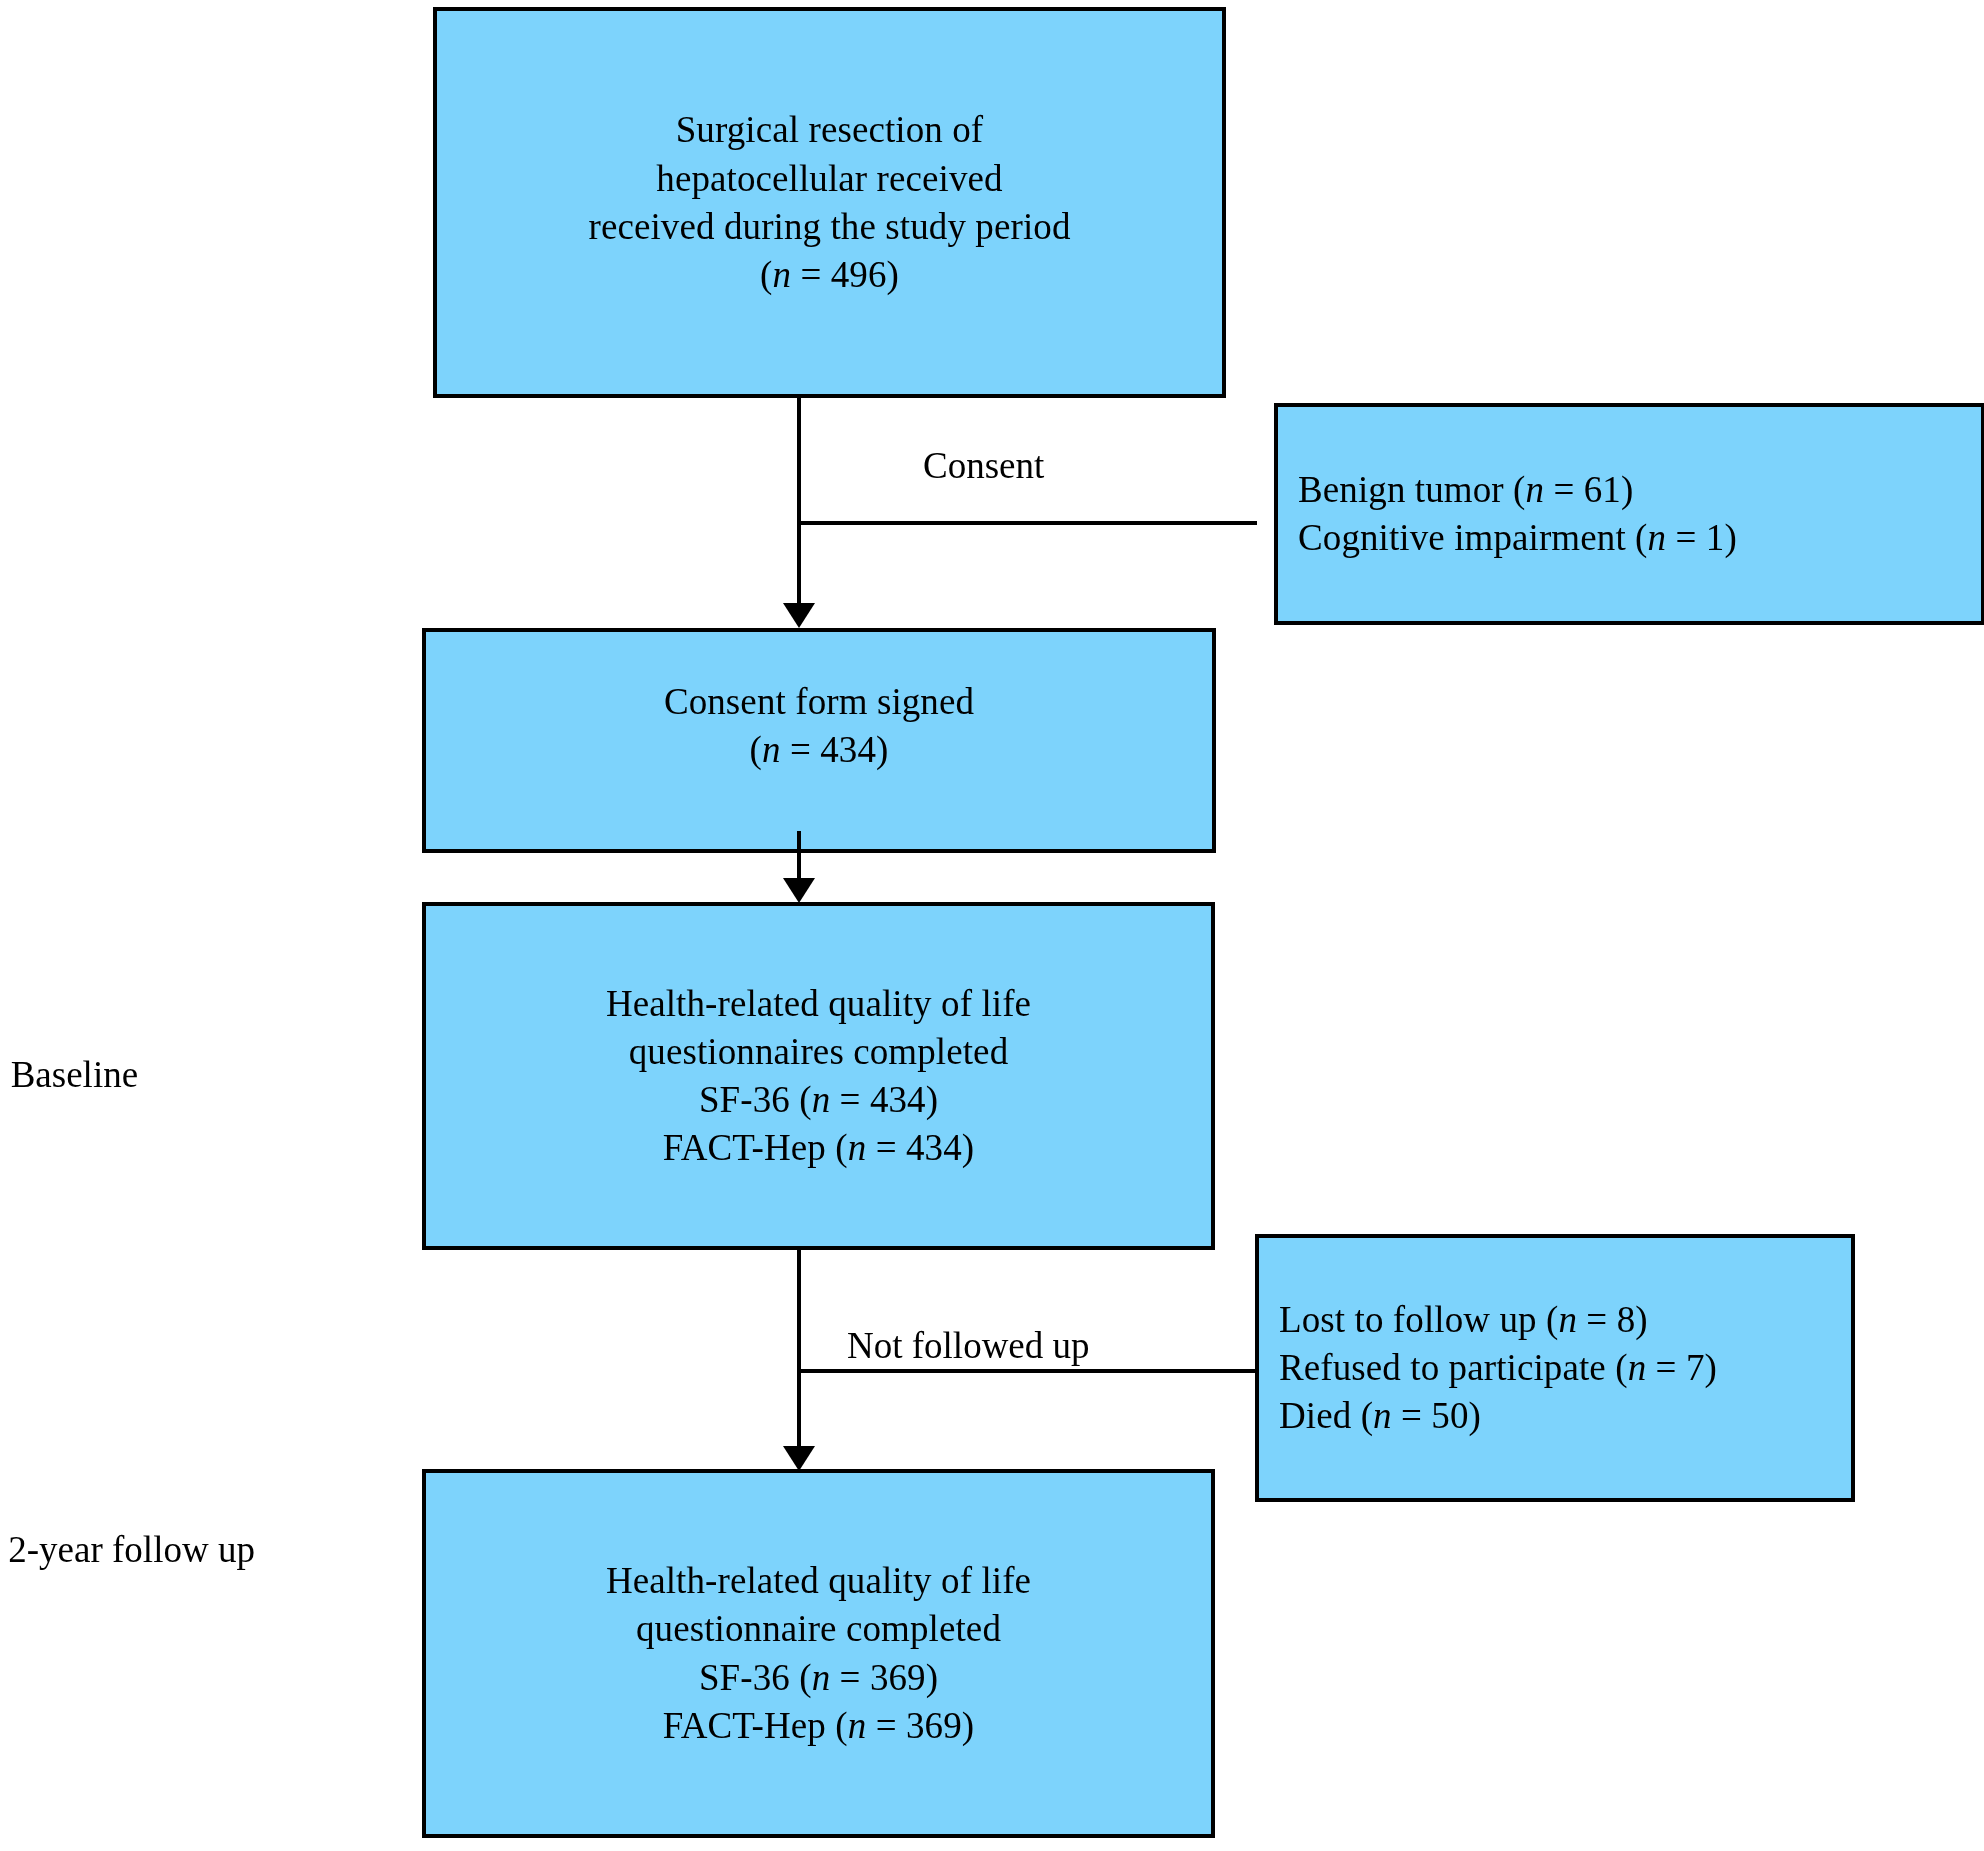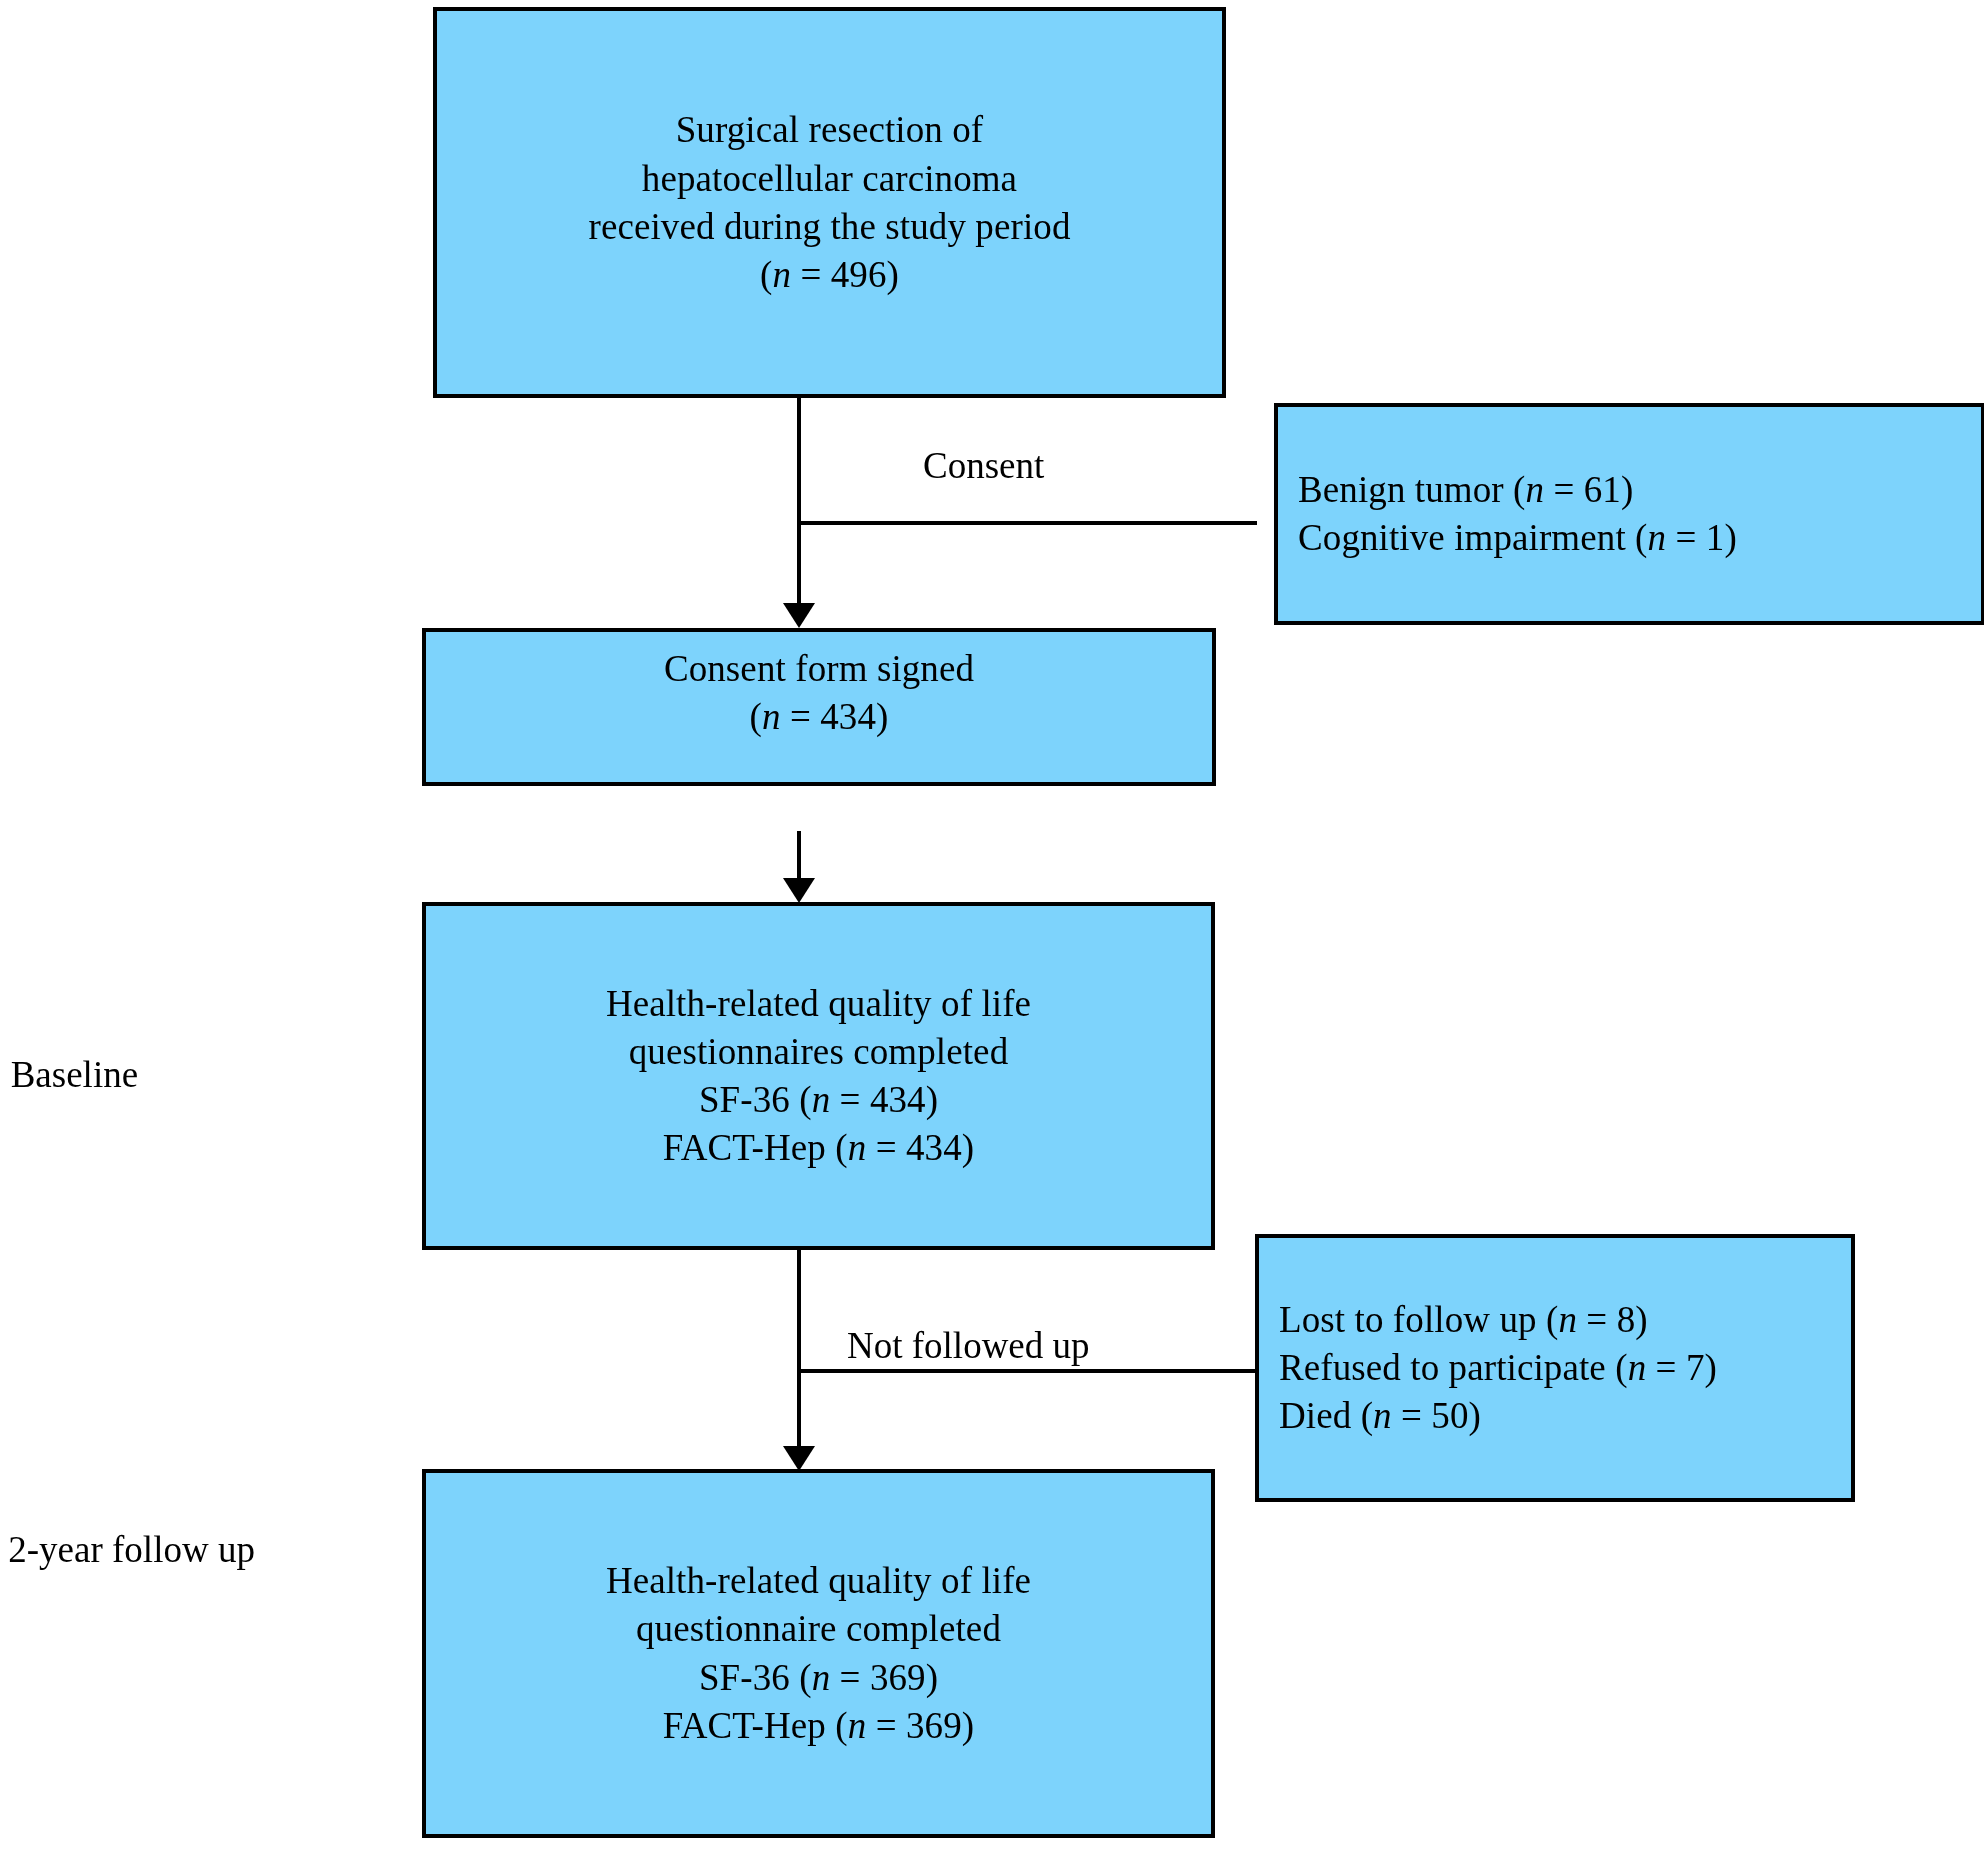--- a/index.html
+++ b/index.html
@@ -76,38 +76,38 @@
     border-top: 25px solid #000000;
   }
 </style>
 </head>
 <body>
 
 <div id="canvas">
 
   <div class="box center" style="left:433px; top:7.1px; width:793px; height:391px;">
     <div class="line">Surgical resection of</div>
-    <div class="line">hepatocellular carcinoma</div>
+    <div class="line">hepatocellular received</div>
     <div class="line">received during the study period</div>
     <div class="line">(<span class="ital">n</span> = 496)</div>
   </div>
 
   <div class="vline" style="left:797px; top:398px; height:209px;"></div>
   <div class="arrowhead" style="left:783px; top:603px;"></div>
 
   <div class="hline" style="left:797px; top:521px; width:460px;"></div>
 
   <div class="conn-label" style="left:923px; top:444px;">Consent</div>
 
   <div class="box left" style="left:1274px; top:403px; width:711px; height:222px;justify-content:center;">
     <div class="line pad">Benign tumor (<span class="ital">n</span> = 61)</div>
     <div class="line pad">Cognitive impairment (<span class="ital">n</span> = 1)</div>
   </div>
 
-  <div class="box center" style="left:422px; top:628px; width:794px; height:158px;">
+  <div class="box center" style="left:422px; top:628px; width:794px; height:225px;">
     <div class="line" style="margin-top:-28.4px;">Consent form signed</div>
     <div class="line">(<span class="ital">n</span> = 434)</div>
   </div>
 
   <div class="vline" style="left:797px; top:831px; height:50px;"></div>
   <div class="arrowhead" style="left:783px; top:878px;"></div>
 
   <div class="box center" style="left:422px; top:902px; width:793px; height:348px;">
     <div class="line">Health-related quality of life</div>
     <div class="line">questionnaires completed</div>

